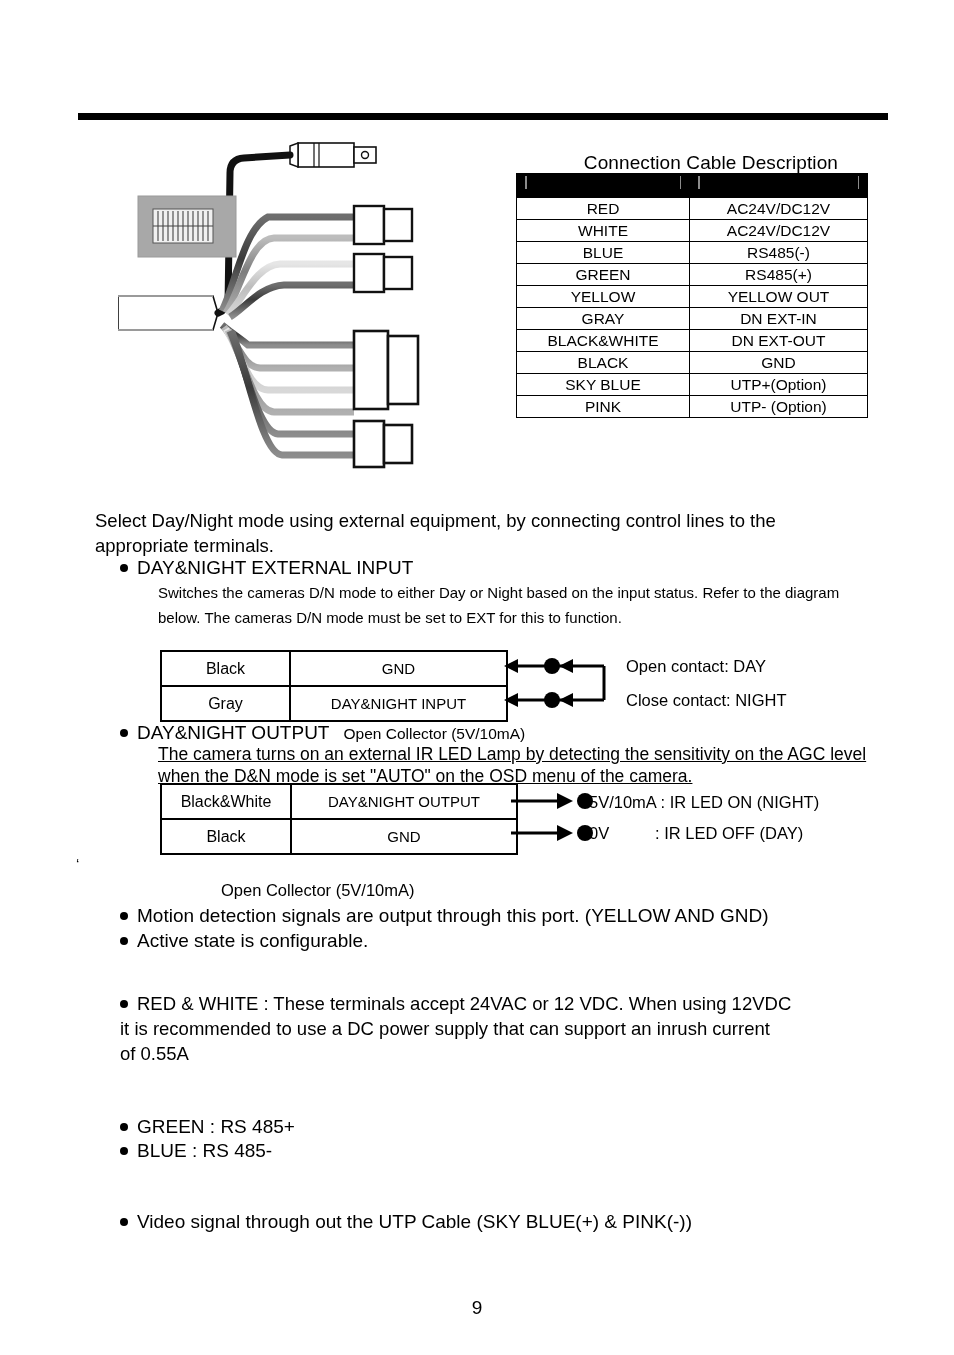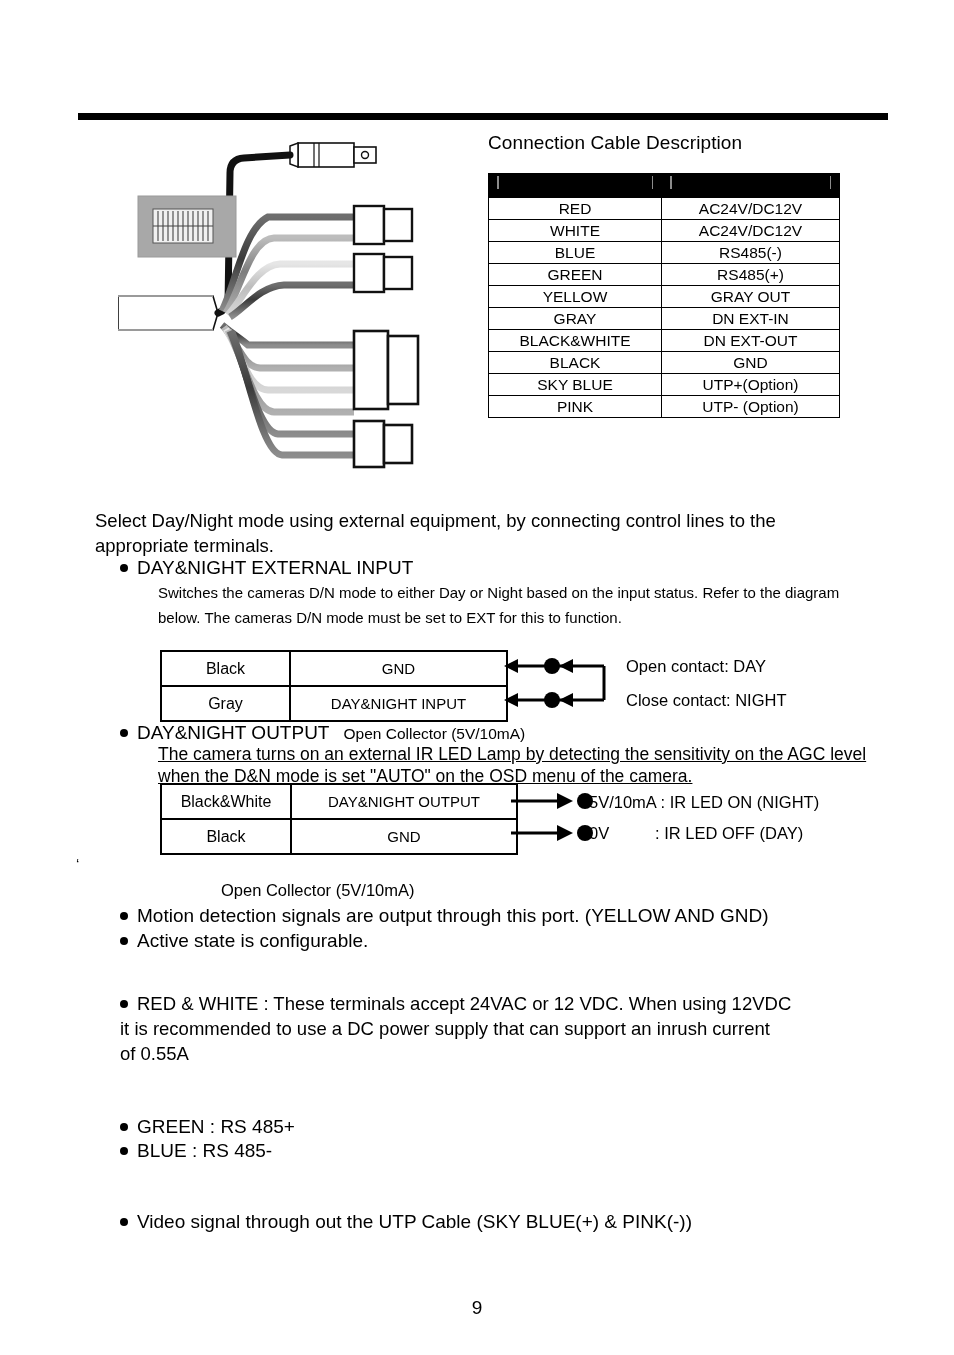--- a/index.html
+++ b/index.html
@@ -37,29 +37,29 @@
     top: 133px;
     width: 340px;
     height: 350px;
   }
   .cable-figure svg { display: block; }
 
   
   .cable-table-title {
     position: absolute;
     left: 488px;
-    top: 132px;
+    top: 152px;
     width: 350px;
-    text-align: left;
+    text-align: right;
     font-size: 19px;
     letter-spacing: 0.1px;
   }
   table.cable-table {
     position: absolute;
-    left: 488px;
+    left: 516px;
     top: 173px;
     width: 349px;
     border-collapse: collapse;
     table-layout: fixed;
   }
   table.cable-table td,
   table.cable-table th {
     border: 1.6px solid #000000;
     text-align: center;
     font-size: 15.5px;
@@ -303,21 +303,21 @@
       <tr>
         <td class="col-wire">BLUE</td>
         <td class="col-desc">RS485(-)</td>
       </tr>
       <tr>
         <td class="col-wire">GREEN</td>
         <td class="col-desc">RS485(+)</td>
       </tr>
       <tr>
         <td class="col-wire">YELLOW</td>
-        <td class="col-desc">GRAY OUT</td>
+        <td class="col-desc">YELLOW OUT</td>
       </tr>
       <tr>
         <td class="col-wire">GRAY</td>
         <td class="col-desc">DN EXT-IN</td>
       </tr>
       <tr>
         <td class="col-wire">BLACK&amp;WHITE</td>
         <td class="col-desc">DN EXT-OUT</td>
       </tr>
       <tr>

